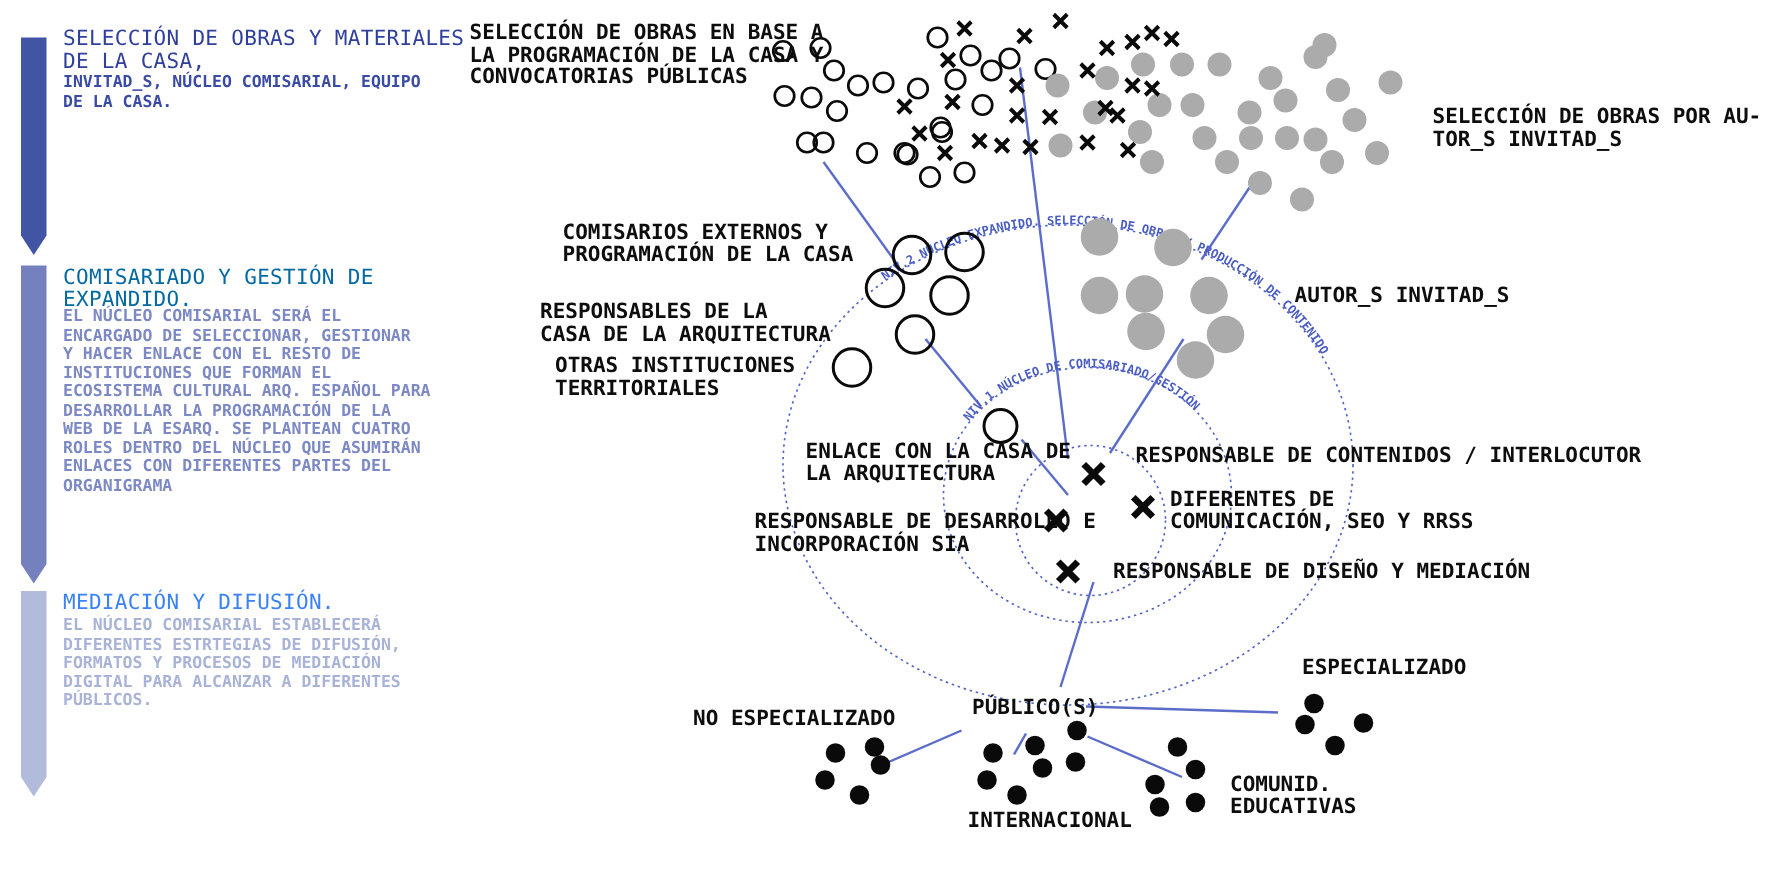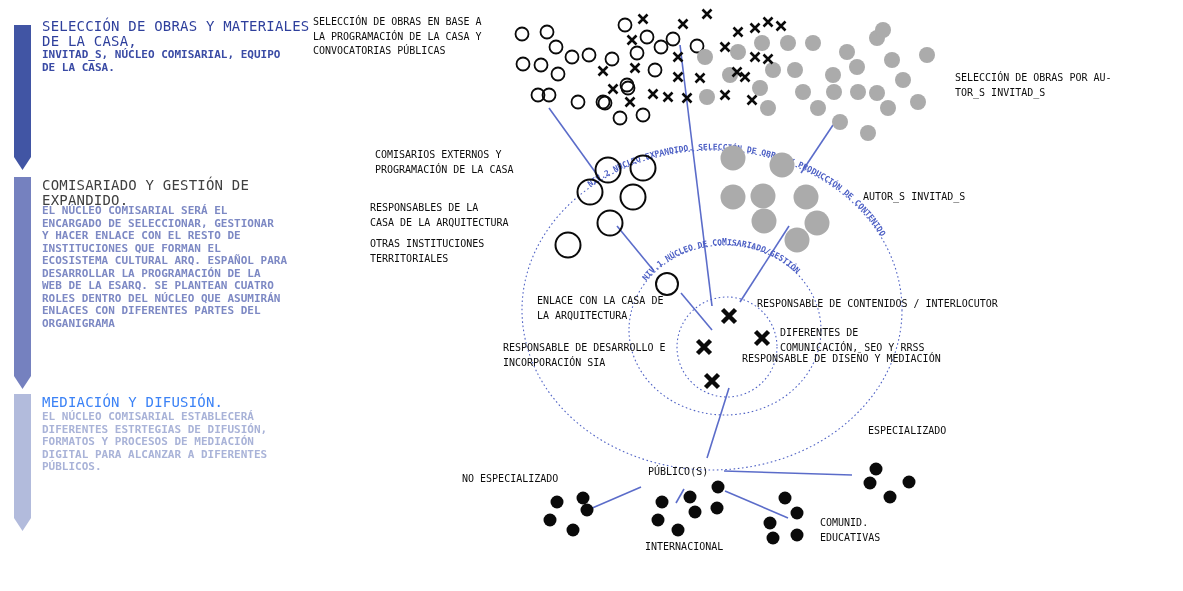--- a/index.html
+++ b/index.html
@@ -2,21 +2,21 @@
 <html><head>
 <meta charset="utf-8">
 <style>
   html,body{margin:0;padding:0;background:#ffffff;}
   #canvas{position:relative;width:1183px;height:591px;background:#ffffff;overflow:hidden;
           font-family:"DejaVu Sans Mono","Liberation Mono",monospace;}
   #diagram-svg{position:absolute;left:0;top:0;width:1183px;height:591px;}
   .phase-block{position:absolute;left:42px;width:262px;}
   .phase-heading{font-weight:normal;font-size:14px;line-height:14.5px;letter-spacing:.2px;white-space:pre;}
   .phase-body{font-weight:bold;font-size:11px;line-height:12.5px;margin-top:4px;white-space:pre;}
-  .dlabel{position:absolute;font-weight:normal;font-size:10px;line-height:14.5px;color:#0d0d0d;white-space:pre;}
+  .dlabel{position:absolute;font-weight:bold;font-size:14px;line-height:14.5px;color:#0d0d0d;white-space:pre;}
   .curved{font-family:"DejaVu Sans Mono","Liberation Mono",monospace;font-weight:bold;font-size:8px;}
 </style>
 </head>
 <body>
 
 <div id="canvas">
 
   <svg id="diagram-svg" viewBox="0 0 1183 591" xmlns="http://www.w3.org/2000/svg">
 
     <polygon id="bar-0" points="14,25 31,25 31,157 22.5,170 14,157" fill="#4155a4"></polygon>
@@ -174,40 +174,40 @@
         <circle cx="909" cy="482" r="6.5" fill="#0a0a0a"></circle>
       </g>
   </svg>
 
   <div id="left-panel">
       <div class="phase-block" style="top: 19px;">
         <div class="phase-heading" style="color: rgb(46, 63, 156);"><div>SELECCIÓN DE OBRAS Y MATERIALES</div><div>DE LA CASA,</div></div>
         <div class="phase-body" style="color: rgb(58, 75, 165); margin-top: 1px;"><div>INVITAD_S, NÚCLEO COMISARIAL, EQUIPO</div><div>DE LA CASA.</div></div>
       </div>
       <div class="phase-block" style="top: 178px;">
-        <div class="phase-heading" style="color: #404040;"><div>COMISARIADO Y GESTIÓN DE</div><div>EXPANDIDO.</div></div>
+        <div class="phase-heading" style="color: #0369a1;"><div>COMISARIADO Y GESTIÓN DE</div><div>EXPANDIDO.</div></div>
         <div class="phase-body" style="color: rgb(125, 137, 196); margin-top: -2px;"><div>EL NÚCLEO COMISARIAL SERÁ EL</div><div>ENCARGADO DE SELECCIONAR, GESTIONAR</div><div>Y HACER ENLACE CON EL RESTO DE</div><div>INSTITUCIONES QUE FORMAN EL</div><div>ECOSISTEMA CULTURAL ARQ. ESPAÑOL PARA</div><div>DESARROLLAR LA PROGRAMACIÓN DE LA</div><div>WEB DE LA ESARQ. SE PLANTEAN CUATRO</div><div>ROLES DENTRO DEL NÚCLEO QUE ASUMIRÁN</div><div>ENLACES CON DIFERENTES PARTES DEL</div><div>ORGANIGRAMA</div></div>
       </div>
       <div class="phase-block" style="top: 395px;">
         <div class="phase-heading" style="color: #3b82f6;"><div>MEDIACIÓN Y DIFUSIÓN.</div></div>
         <div class="phase-body" style="color: rgb(169, 179, 216); margin-top: 1.5px;"><div>EL NÚCLEO COMISARIAL ESTABLECERÁ</div><div>DIFERENTES ESTRTEGIAS DE DIFUSIÓN,</div><div>FORMATOS Y PROCESOS DE MEDIACIÓN</div><div>DIGITAL PARA ALCANZAR A DIFERENTES</div><div>PÚBLICOS.</div></div>
       </div>
     </div>
 
   <div id="labels-layer">
       <div class="dlabel" style="left: 313px; top: 15px;"><div>SELECCIÓN DE OBRAS EN BASE A</div><div>LA PROGRAMACIÓN DE LA CASA Y</div><div>CONVOCATORIAS PÚBLICAS</div></div>
       <div class="dlabel" style="left: 375px; top: 148px;"><div>COMISARIOS EXTERNOS Y</div><div>PROGRAMACIÓN DE LA CASA</div></div>
-      <div class="dlabel" style="left: 370px; top: 201px;"><div>RESPONSABLES DE LA</div><div>CASA DE LA ARQUITECTURA</div></div>
+      <div class="dlabel" style="left: 360px; top: 201px;"><div>RESPONSABLES DE LA</div><div>CASA DE LA ARQUITECTURA</div></div>
       <div class="dlabel" style="left: 370px; top: 237px;"><div>OTRAS INSTITUCIONES</div><div>TERRITORIALES</div></div>
       <div class="dlabel" style="left: 955px; top: 71px;"><div>SELECCIÓN DE OBRAS POR AU-</div><div>TOR_S INVITAD_S</div></div>
       <div class="dlabel" style="left: 863px; top: 190px;"><div>AUTOR_S INVITAD_S</div></div>
       <div class="dlabel" style="left: 537px; top: 294px;"><div>ENLACE CON LA CASA DE</div><div>LA ARQUITECTURA</div></div>
       <div class="dlabel" style="left: 503px; top: 341px;"><div>RESPONSABLE DE DESARROLLO E</div><div>INCORPORACIÓN SIA</div></div>
       <div class="dlabel" style="left: 757px; top: 297px;"><div>RESPONSABLE DE CONTENIDOS / INTERLOCUTOR</div></div>
       <div class="dlabel" style="left: 780px; top: 326px;"><div>DIFERENTES DE</div><div>COMUNICACIÓN, SEO Y RRSS</div></div>
-      <div class="dlabel" style="left: 742px; top: 352px;"><div>RESPONSABLE DE DISEÑO Y MEDIACIÓN</div></div>
+      <div class="dlabel" style="left: 742px; top: 374px;"><div>RESPONSABLE DE DISEÑO Y MEDIACIÓN</div></div>
       <div class="dlabel" style="left: 648px; top: 465px;"><div>PÚBLICO(S)</div></div>
       <div class="dlabel" style="left: 462px; top: 472px;"><div>NO ESPECIALIZADO</div></div>
       <div class="dlabel" style="left: 645px; top: 540px;"><div>INTERNACIONAL</div></div>
       <div class="dlabel" style="left: 820px; top: 516px;"><div>COMUNID.</div><div>EDUCATIVAS</div></div>
-      <div class="dlabel" style="left: 868px; top: 424px;"><div>ESPECIALIZADO</div></div>
+      <div class="dlabel" style="left: 868px; top: 438px;"><div>ESPECIALIZADO</div></div>
     </div>
 </div>
 
 </body></html>

